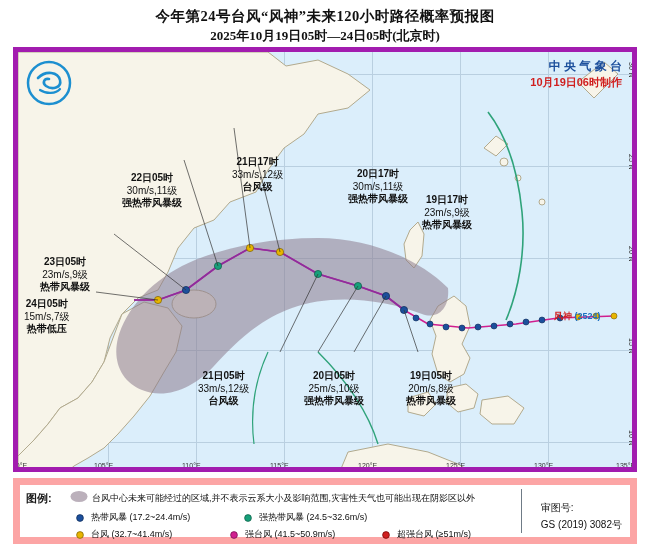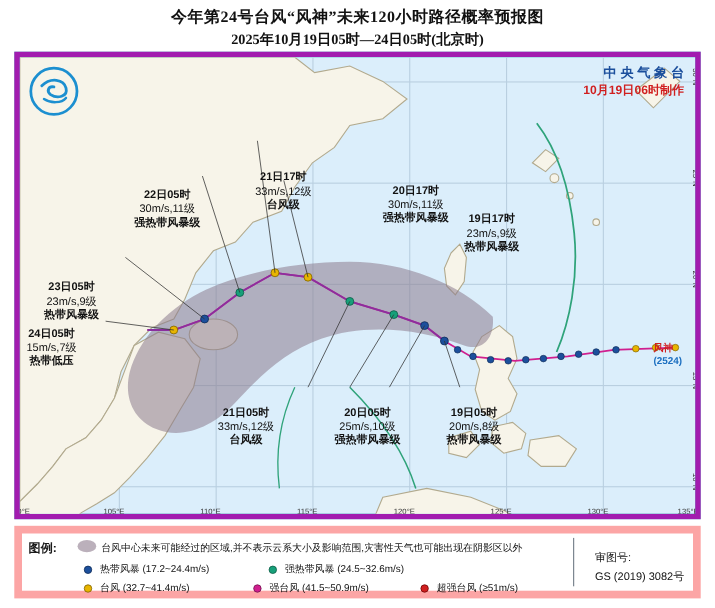--- a/index.html
+++ b/index.html
@@ -263,21 +263,21 @@
       <div class="l2">25m/s,10级</div>
       <div class="l3">强热带风暴级</div>
     </div>
 
     <div class="callout" style="left:388px;top:318px;">
       <div class="l1">19日05时</div>
       <div class="l2">20m/s,8级</div>
       <div class="l3">热带风暴级</div>
     </div>
 
-    <div class="stormlabel" style="left:576px;top:258px;">
+    <div class="stormlabel" style="left:536px;top:258px;">
       <span>风神</span>
       <span class="num">(2524)</span>
     </div>
 
     <div class="axlab bottom" style="left:-10px;">100°E</div>
     <div class="axlab bottom" style="left:76px;">105°E</div>
     <div class="axlab bottom" style="left:164px;">110°E</div>
     <div class="axlab bottom" style="left:252px;">115°E</div>
     <div class="axlab bottom" style="left:340px;">120°E</div>
     <div class="axlab bottom" style="left:428px;">125°E</div>

